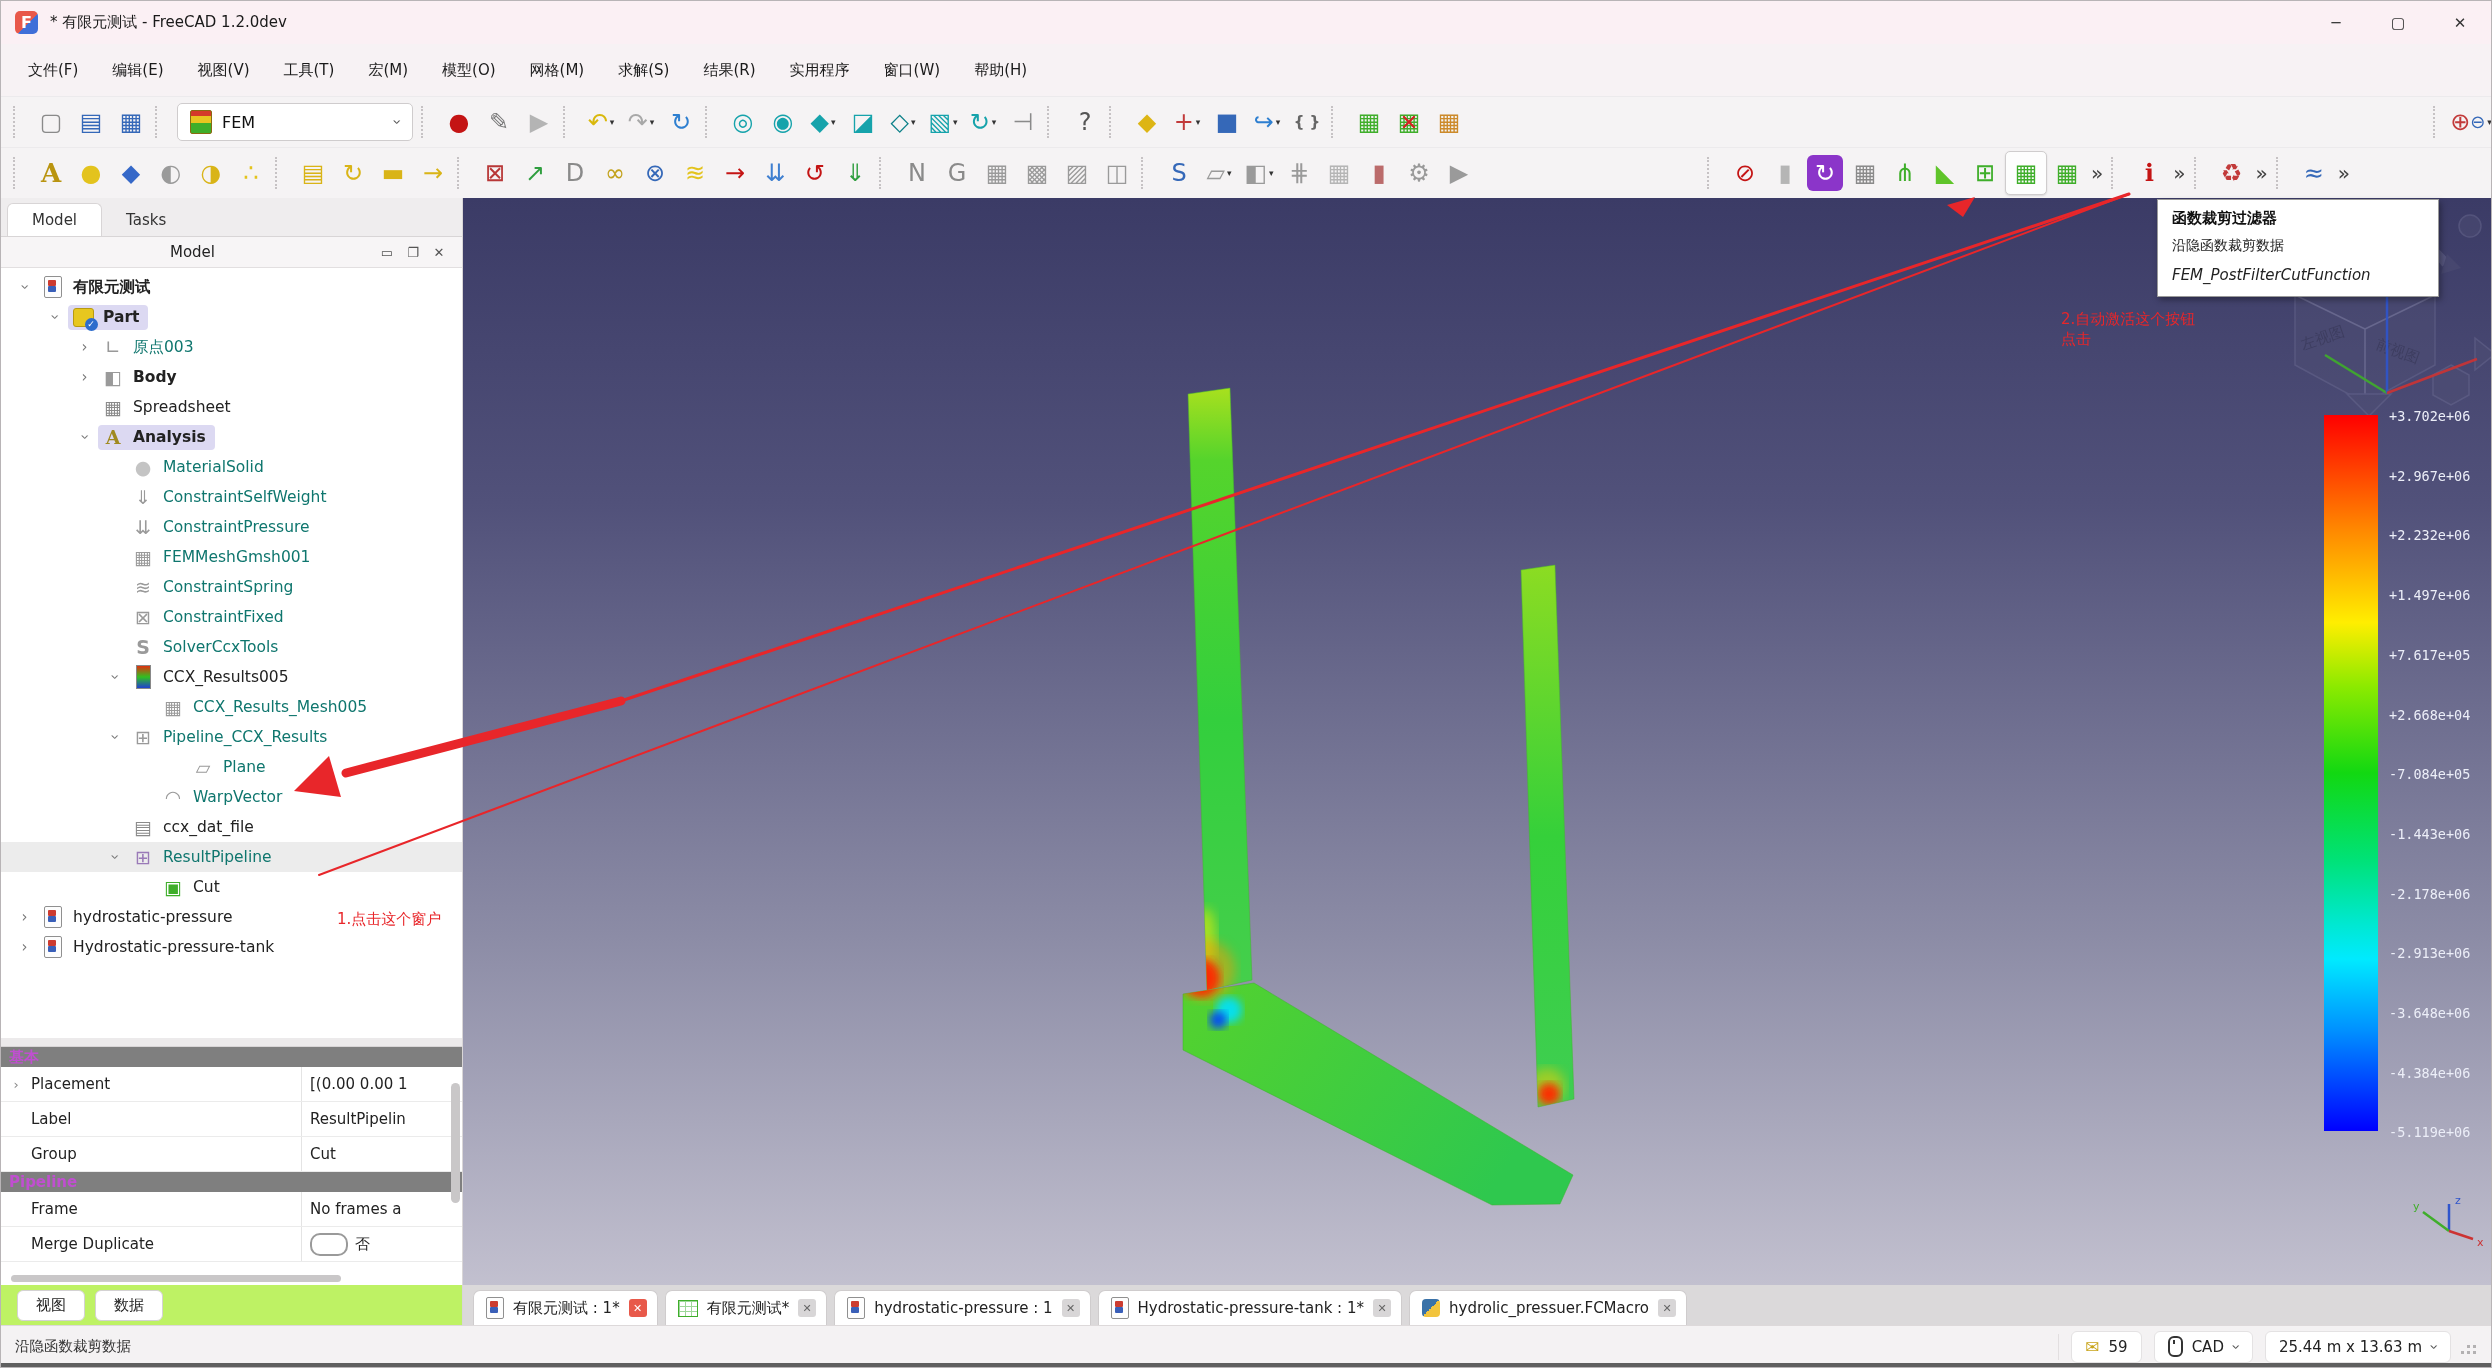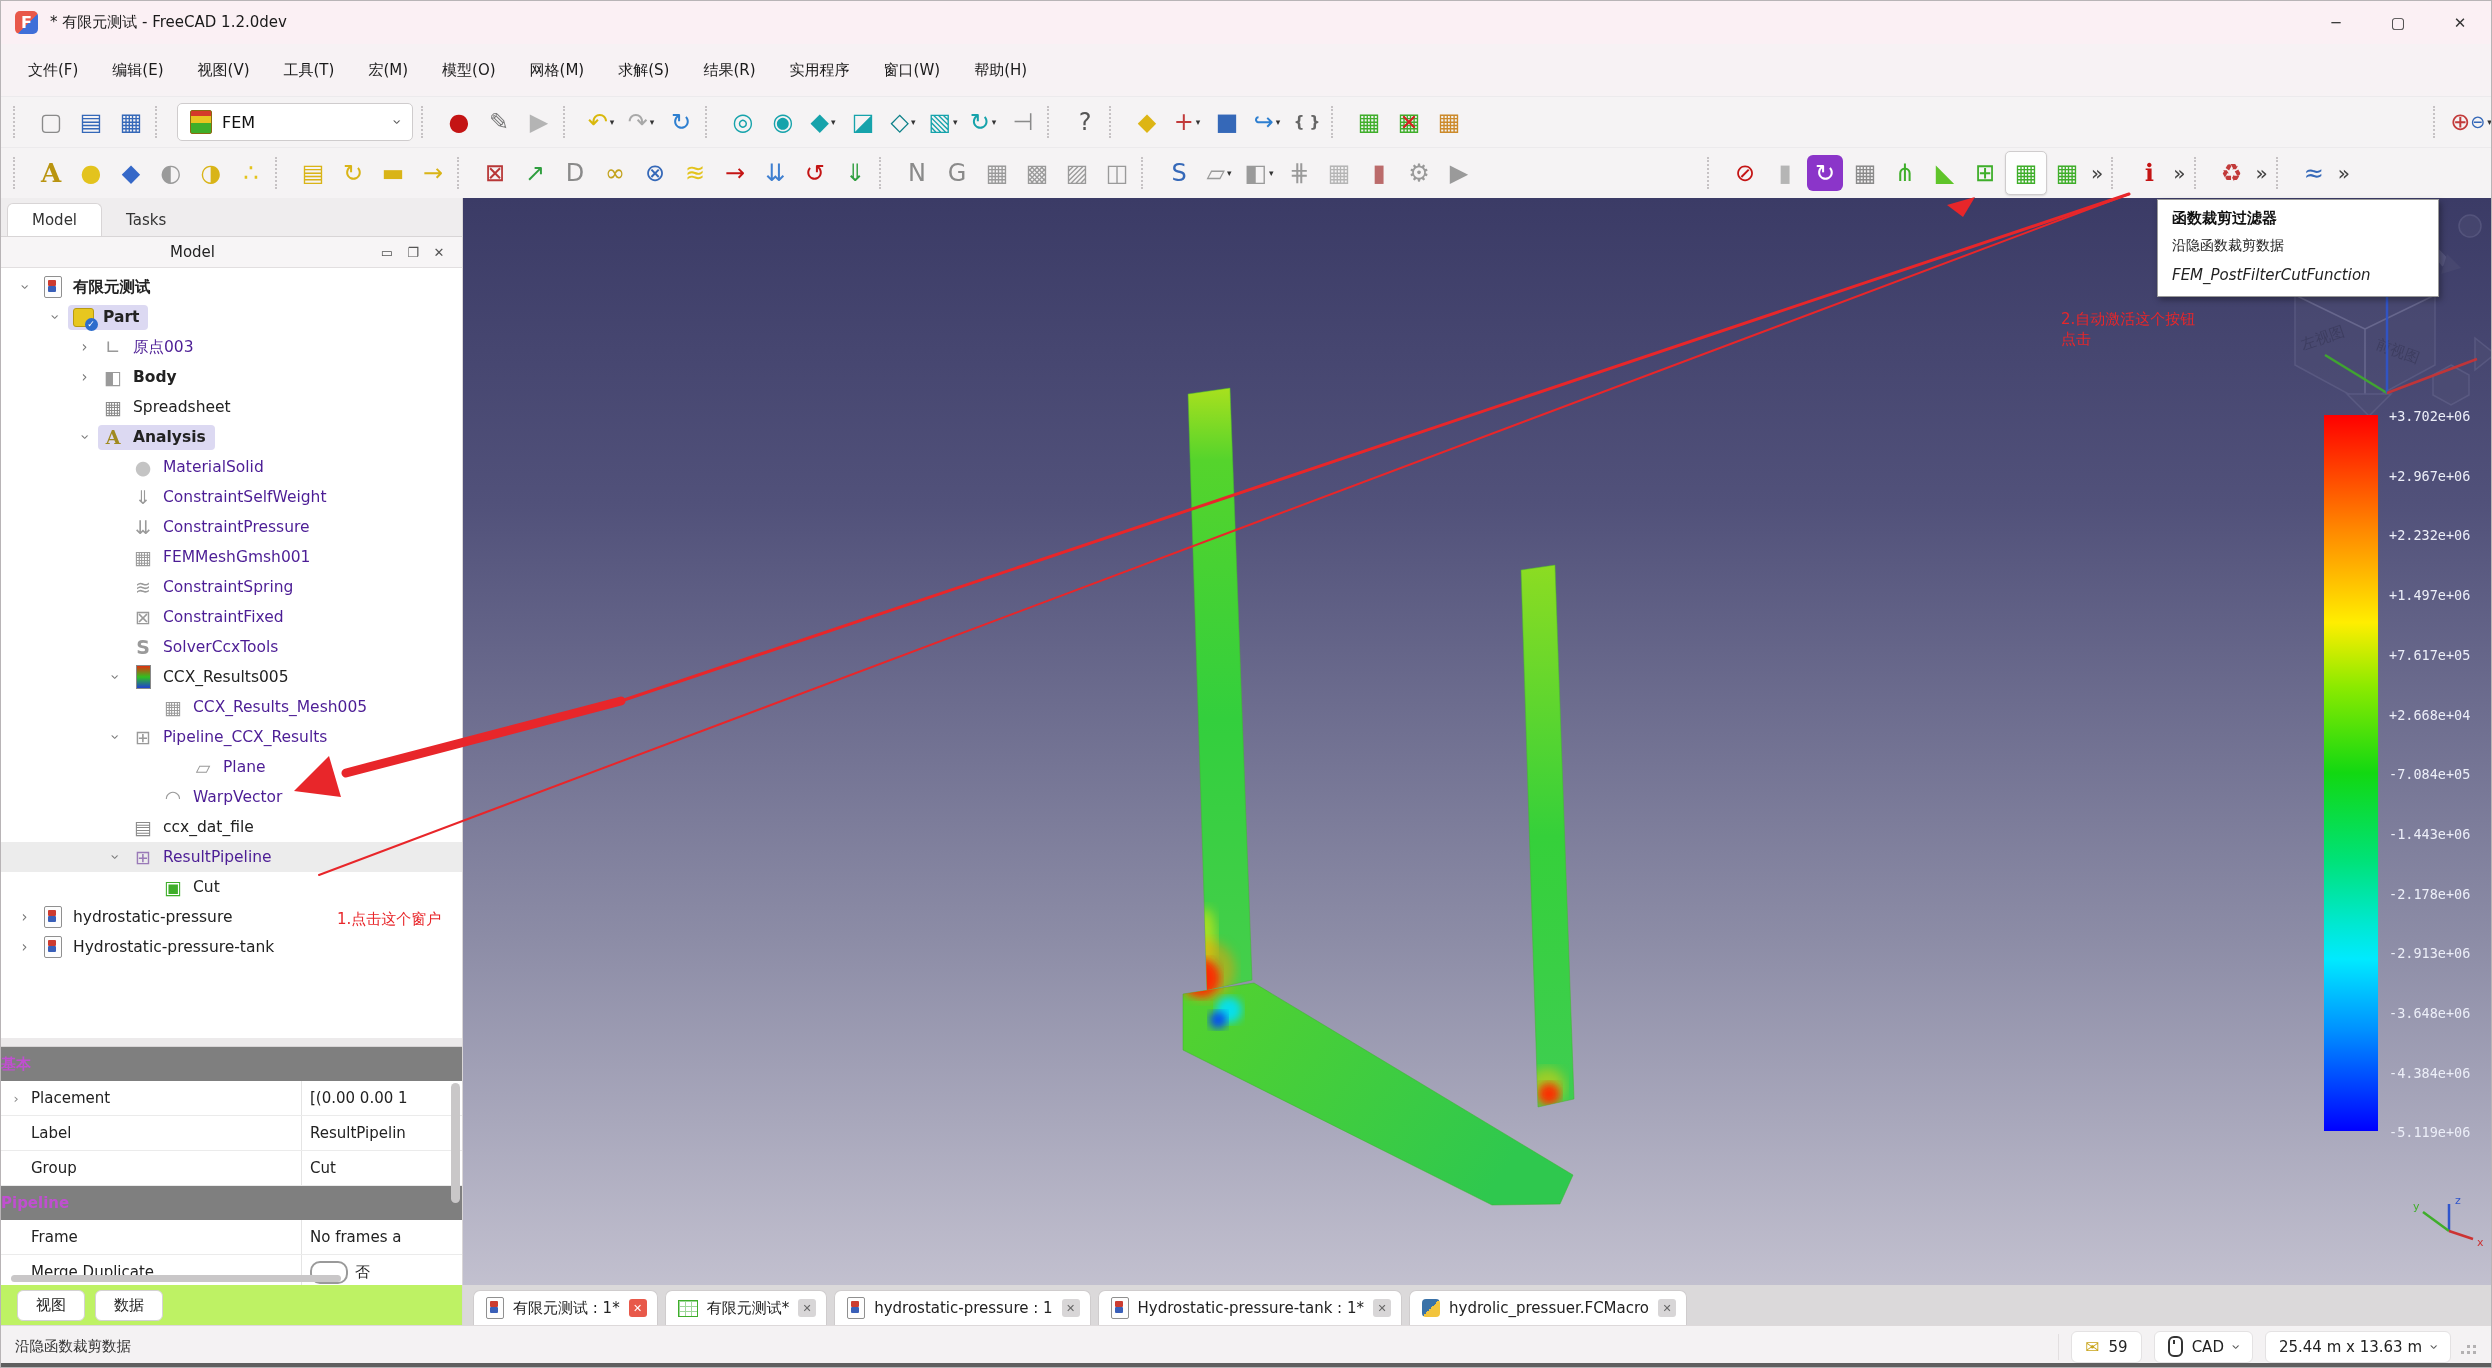--- a/index.html
+++ b/index.html
@@ -44,39 +44,39 @@
   .tree{flex:1;background:#fff;padding-top:4px;overflow:hidden;}
   .tree-row{height:30px;display:flex;align-items:center;}
   .tree-row.rowhl{background:#ececec;}
   .expander{width:27px;text-align:center;color:#777;font-size:15px;flex:none;}
   .expander.open{transform:rotate(90deg);}
   .pill{display:flex;align-items:center;border-radius:4px;padding:1px 9px 1px 3px;}
   .pill.sel{background:#dcd9f2;}
   .t-icon{width:24px;height:23px;margin-right:8px;display:flex;align-items:center;justify-content:center;font-size:19px;flex:none;}
   .t-label{font-size:15.5px;white-space:nowrap;}
   .t-label.bold{font-weight:bold;}
-  .t-label.gray{color:#4c1d95;}
+  .t-label.gray{color:#0f766e;}
   
   .ic-fcdoc{width:16px;height:20px;background:#fdfdfd;border:1.5px solid #909090;border-radius:2px;position:relative;}
   .ic-fcdoc::before{content:"";position:absolute;left:3px;top:3px;width:8px;height:6px;background:#cc3b30;border-radius:1px;}
   .ic-fcdoc::after{content:"";position:absolute;left:3px;top:9px;width:8px;height:6px;background:#3a5fb8;border-radius:1px;}
   .ic-part{width:19px;height:17px;background:#e7c71f;border:1px solid #b89a10;border-radius:3px;position:relative;}
   .ic-part::after{content:"✓";position:absolute;right:-5px;bottom:-5px;color:#fff;background:#2d6ccc;border-radius:50%;
                   width:13px;height:13px;font-size:9px;line-height:13px;text-align:center;}
   .ic-folder{width:19px;height:13px;background:#3e6cb8;border-radius:2px;position:relative;margin-top:3px;}
   .ic-folder::before{content:"";position:absolute;top:-4px;left:0;width:9px;height:4px;background:#3e6cb8;border-radius:2px 2px 0 0;}
   .ic-result{width:13px;height:22px;border:1px solid #888;background:linear-gradient(#e03010,#30c020,#2040d0);}
   .ic-py{width:18px;height:18px;border-radius:4px;background:linear-gradient(135deg,#3a72a8 50%,#f2c43d 50%);}
   .ic-sheet{width:18px;height:15px;background:#fff;border:1.5px solid #3fae2a;
             background-image:linear-gradient(#9fd79a 1px,transparent 1px),linear-gradient(90deg,#9fd79a 1px,transparent 1px);
             background-size:6px 5px;}
   
   .prop-split{height:8px;background:#eceaeb;}
   .props{height:238px;background:#fff;position:relative;border-top:1px solid #d8d5d6;overflow:hidden;}
-  .prop-header{height:34px;background:#7f7f7f;color:#c04fd0;font-weight:bold;font-size:15px;display:flex;align-items:center;}
+  .prop-header{height:20px;background:#7f7f7f;color:#c04fd0;font-weight:bold;font-size:15px;display:flex;align-items:center;padding-left:8px;}
   .prop-row{height:34px;display:flex;border-bottom:1px solid #ebebeb;align-items:stretch;}
   .prop-name{width:300px;display:flex;align-items:center;border-right:1px solid #e4e4e4;font-size:15px;color:#222;}
   .prop-name .p-exp{width:30px;text-align:center;color:#888;font-size:13px;}
   .prop-name .p-exp.empty{visibility:hidden;}
   .prop-val{flex:1;display:flex;align-items:center;padding-left:8px;font-size:15px;color:#222;gap:7px;overflow:hidden;white-space:nowrap;}
   .toggle-pill{width:34px;height:19px;border:2px solid #9a9a9a;border-radius:10px;background:#fff;flex:none;}
   .props .vscroll{position:absolute;right:2px;top:36px;width:9px;height:120px;background:#c9c7c8;border-radius:5px;}
   .props .hscroll{position:absolute;left:10px;bottom:3px;height:7px;width:330px;background:#c9c7c8;border-radius:4px;}
   .panel-bottom{height:40px;display:flex;align-items:center;gap:10px;padding-left:16px;background:#bef264;}
   .pb-tab{background:#fff;border:1px solid #d4d2d3;border-radius:6px;padding:5px 18px;font-size:15px;color:#222;}

